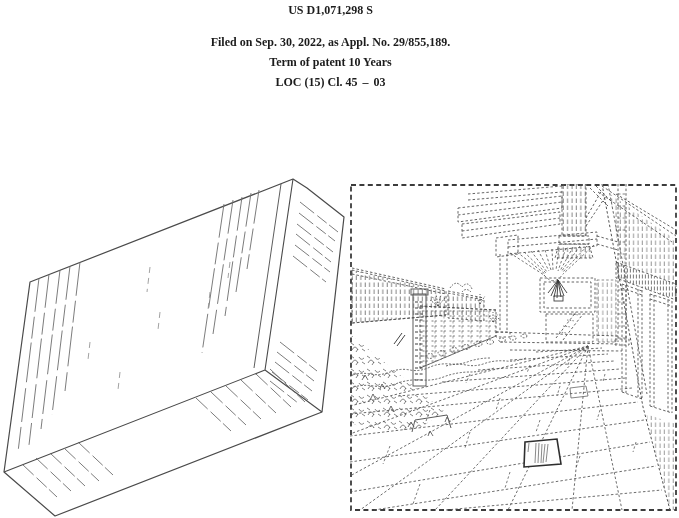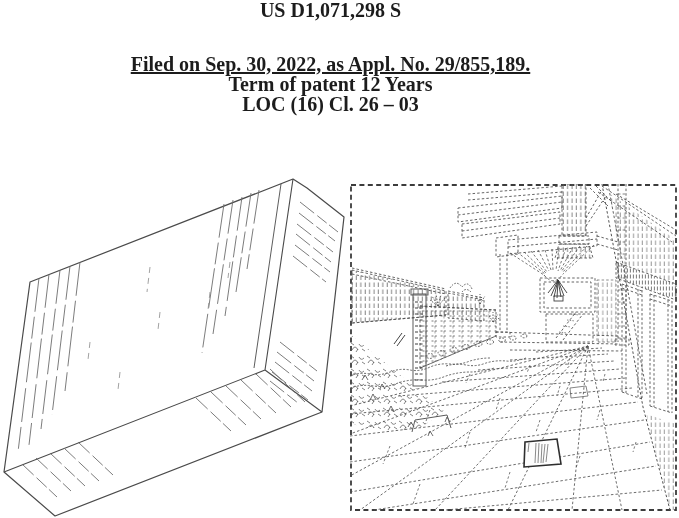--- a/index.html
+++ b/index.html
@@ -6,38 +6,38 @@
   body{
     width:679px;height:518px;position:relative;overflow:hidden;
     background:#ffffff;
     font-family:"Liberation Serif", serif;
   }
   .header{
     position:absolute;top:0;left:0;right:18px;
     text-align:center;color:#1c1c1c;
   }
   .hline{
-    font-size:20px;font-weight:bold;line-height:20px;white-space:pre;
+    font-size:12px;font-weight:bold;line-height:20px;white-space:pre;
   }
-  .filed{margin-top:34px;text-decoration:underline;}
+  .filed{margin-top:12px;}
   .loc-sep{margin:0 5px;}
   .loc-class{}
   .fig{position:absolute;}
   #fig-left{left:0;top:172px;}
   #fig-right{left:350px;top:184px;}
   svg{display:block;}
 </style>
 </head>
 <body>
 
 <div class="header">
   <div class="hline">US D1,071,298 S</div>
   <div class="hline filed">Filed on Sep. 30, 2022, as Appl. No. 29/855,189.</div>
-  <div class="hline">Term of patent 12 Years</div>
-  <div class="hline"><span>LOC (16) Cl. 26</span><span class="loc-sep">–</span><span class="loc-class">03</span></div>
+  <div class="hline">Term of patent 10 Years</div>
+  <div class="hline"><span>LOC (15) Cl. 45</span><span class="loc-sep">–</span><span class="loc-class">03</span></div>
 </div>
 
 <div class="fig" id="fig-left">
 <svg width="348" height="346" viewBox="0 0 348 346">
   <g fill="none" stroke="#4a4a4a" stroke-width="1.2" stroke-linejoin="round">
     <path d="M30,110 L293,7 L307,16 L344,45 L322,240 L55,344 L4,300 Z"></path>
     <path d="M293,7 L265,198 M4,300 L265,198 M265,198 L322,240" stroke-width="1.1"></path>
     <path d="M281,12 L254,196" stroke-width="0.9"></path>
   </g>
   <g fill="none" stroke="#6d6d6d" stroke-width="0.9" stroke-dasharray="34 5 22 4 40 6">

